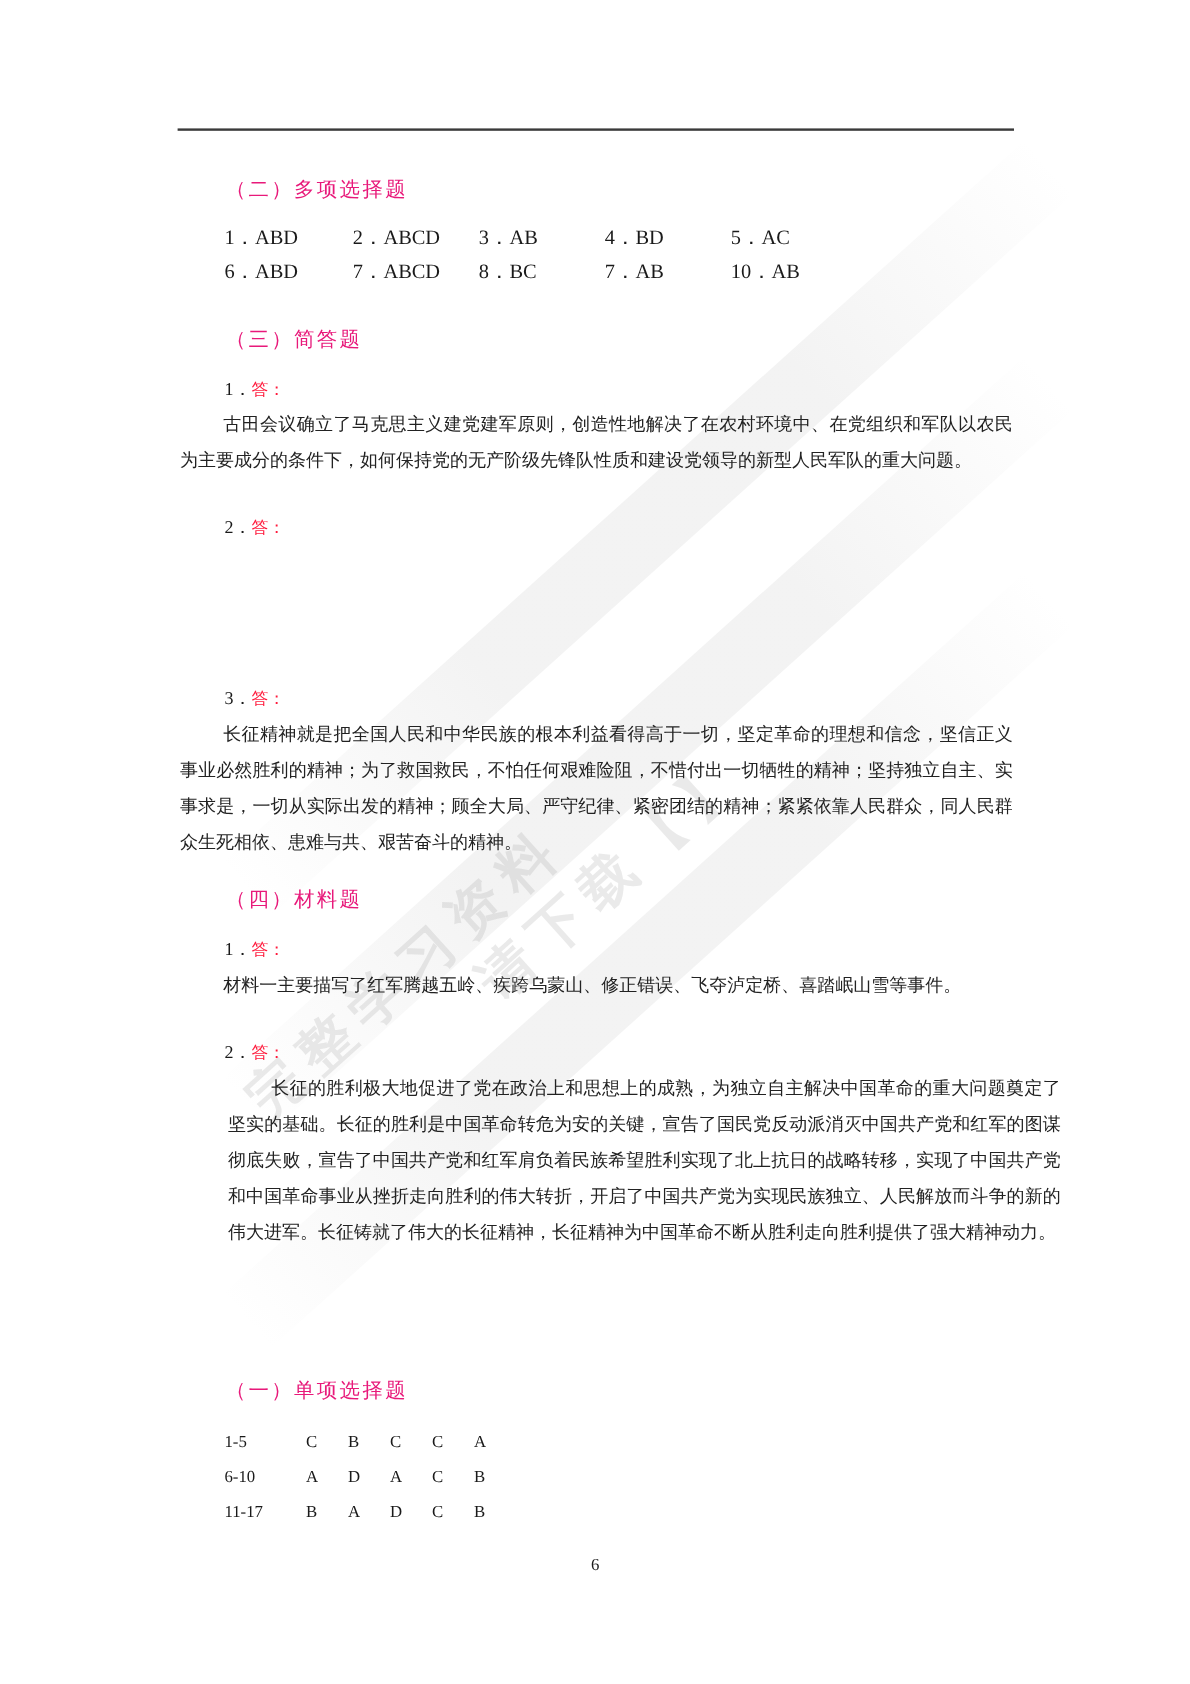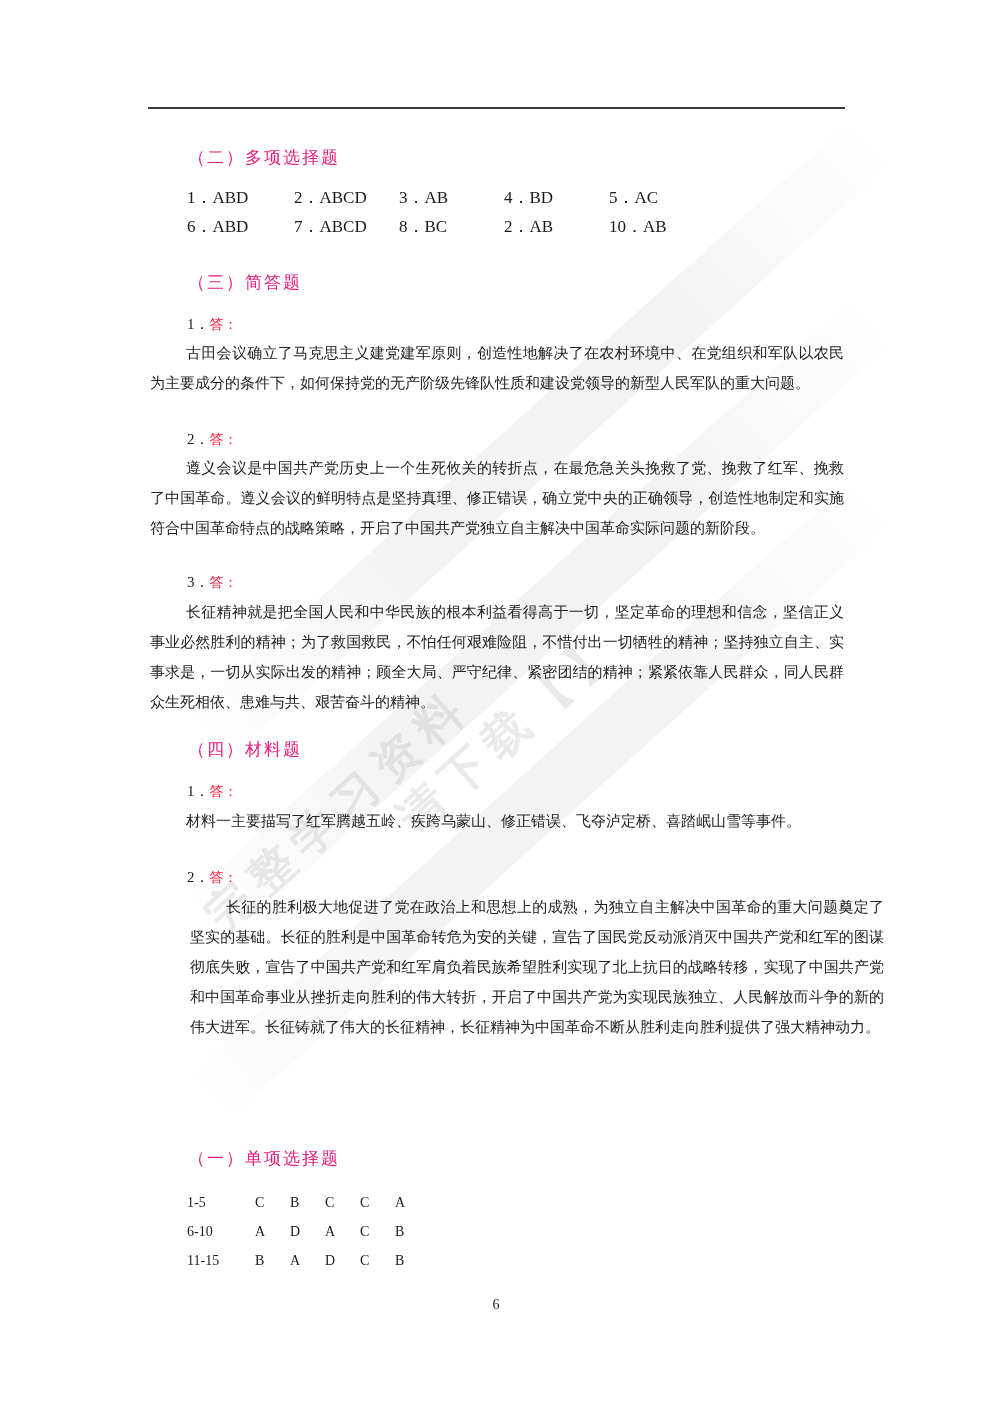--- a/index.html
+++ b/index.html
@@ -70,36 +70,35 @@
       <span class="cell">1．ABD</span>
       <span class="cell">2．ABCD</span>
       <span class="cell">3．AB</span>
       <span class="cell">4．BD</span>
       <span class="cell">5．AC</span>
     </div>
     <div class="row">
       <span class="cell">6．ABD</span>
       <span class="cell">7．ABCD</span>
       <span class="cell">8．BC</span>
-      <span class="cell">2．AB</span>
+      <span class="cell">7．AB</span>
       <span class="cell">10．AB</span>
     </div>
   </div>
 
   <div class="section-heading" style="top:255px;">（三）简答题</div>
 
   <div class="q-label" style="top:299px;">
     <span>1．</span><span class="ans">答：</span>
   </div>
   <div class="para" style="top:322px;">古田会议确立了马克思主义建党建军原则，创造性地解决了在农村环境中、在党组织和军队以农民为主要成分的条件下，如何保持党的无产阶级先锋队性质和建设党领导的新型人民军队的重大问题。</div>
 
   <div class="q-label" style="top:414px;">
     <span>2．</span><span class="ans">答：</span>
   </div>
-  <div class="para" style="top:437px;">遵义会议是中国共产党历史上一个生死攸关的转折点，在最危急关头挽救了党、挽救了红军、挽救了中国革命。遵义会议的鲜明特点是坚持真理、修正错误，确立党中央的正确领导，创造性地制定和实施符合中国革命特点的战略策略，开启了中国共产党独立自主解决中国革命实际问题的新阶段。</div>
 
   <div class="q-label" style="top:557px;">
     <span>3．</span><span class="ans">答：</span>
   </div>
   <div class="para" style="top:581px;">长征精神就是把全国人民和中华民族的根本利益看得高于一切，坚定革命的理想和信念，坚信正义事业必然胜利的精神；为了救国救民，不怕任何艰难险阻，不惜付出一切牺牲的精神；坚持独立自主、实事求是，一切从实际出发的精神；顾全大局、严守纪律、紧密团结的精神；紧紧依靠人民群众，同人民群众生死相依、患难与共、艰苦奋斗的精神。</div>
 
   <div class="section-heading" style="top:722px;">（四）材料题</div>
 
   <div class="q-label" style="top:766px;">
     <span>1．</span><span class="ans">答：</span>
@@ -125,21 +124,21 @@
     </div>
     <div class="row">
       <span class="range">6-10</span>
       <span class="letter">A</span>
       <span class="letter">D</span>
       <span class="letter">A</span>
       <span class="letter">C</span>
       <span class="letter">B</span>
     </div>
     <div class="row">
-      <span class="range">11-15</span>
+      <span class="range">11-17</span>
       <span class="letter">B</span>
       <span class="letter">A</span>
       <span class="letter">D</span>
       <span class="letter">C</span>
       <span class="letter">B</span>
     </div>
   </div>
 
   <div class="page-number">6</div>
 </div>

